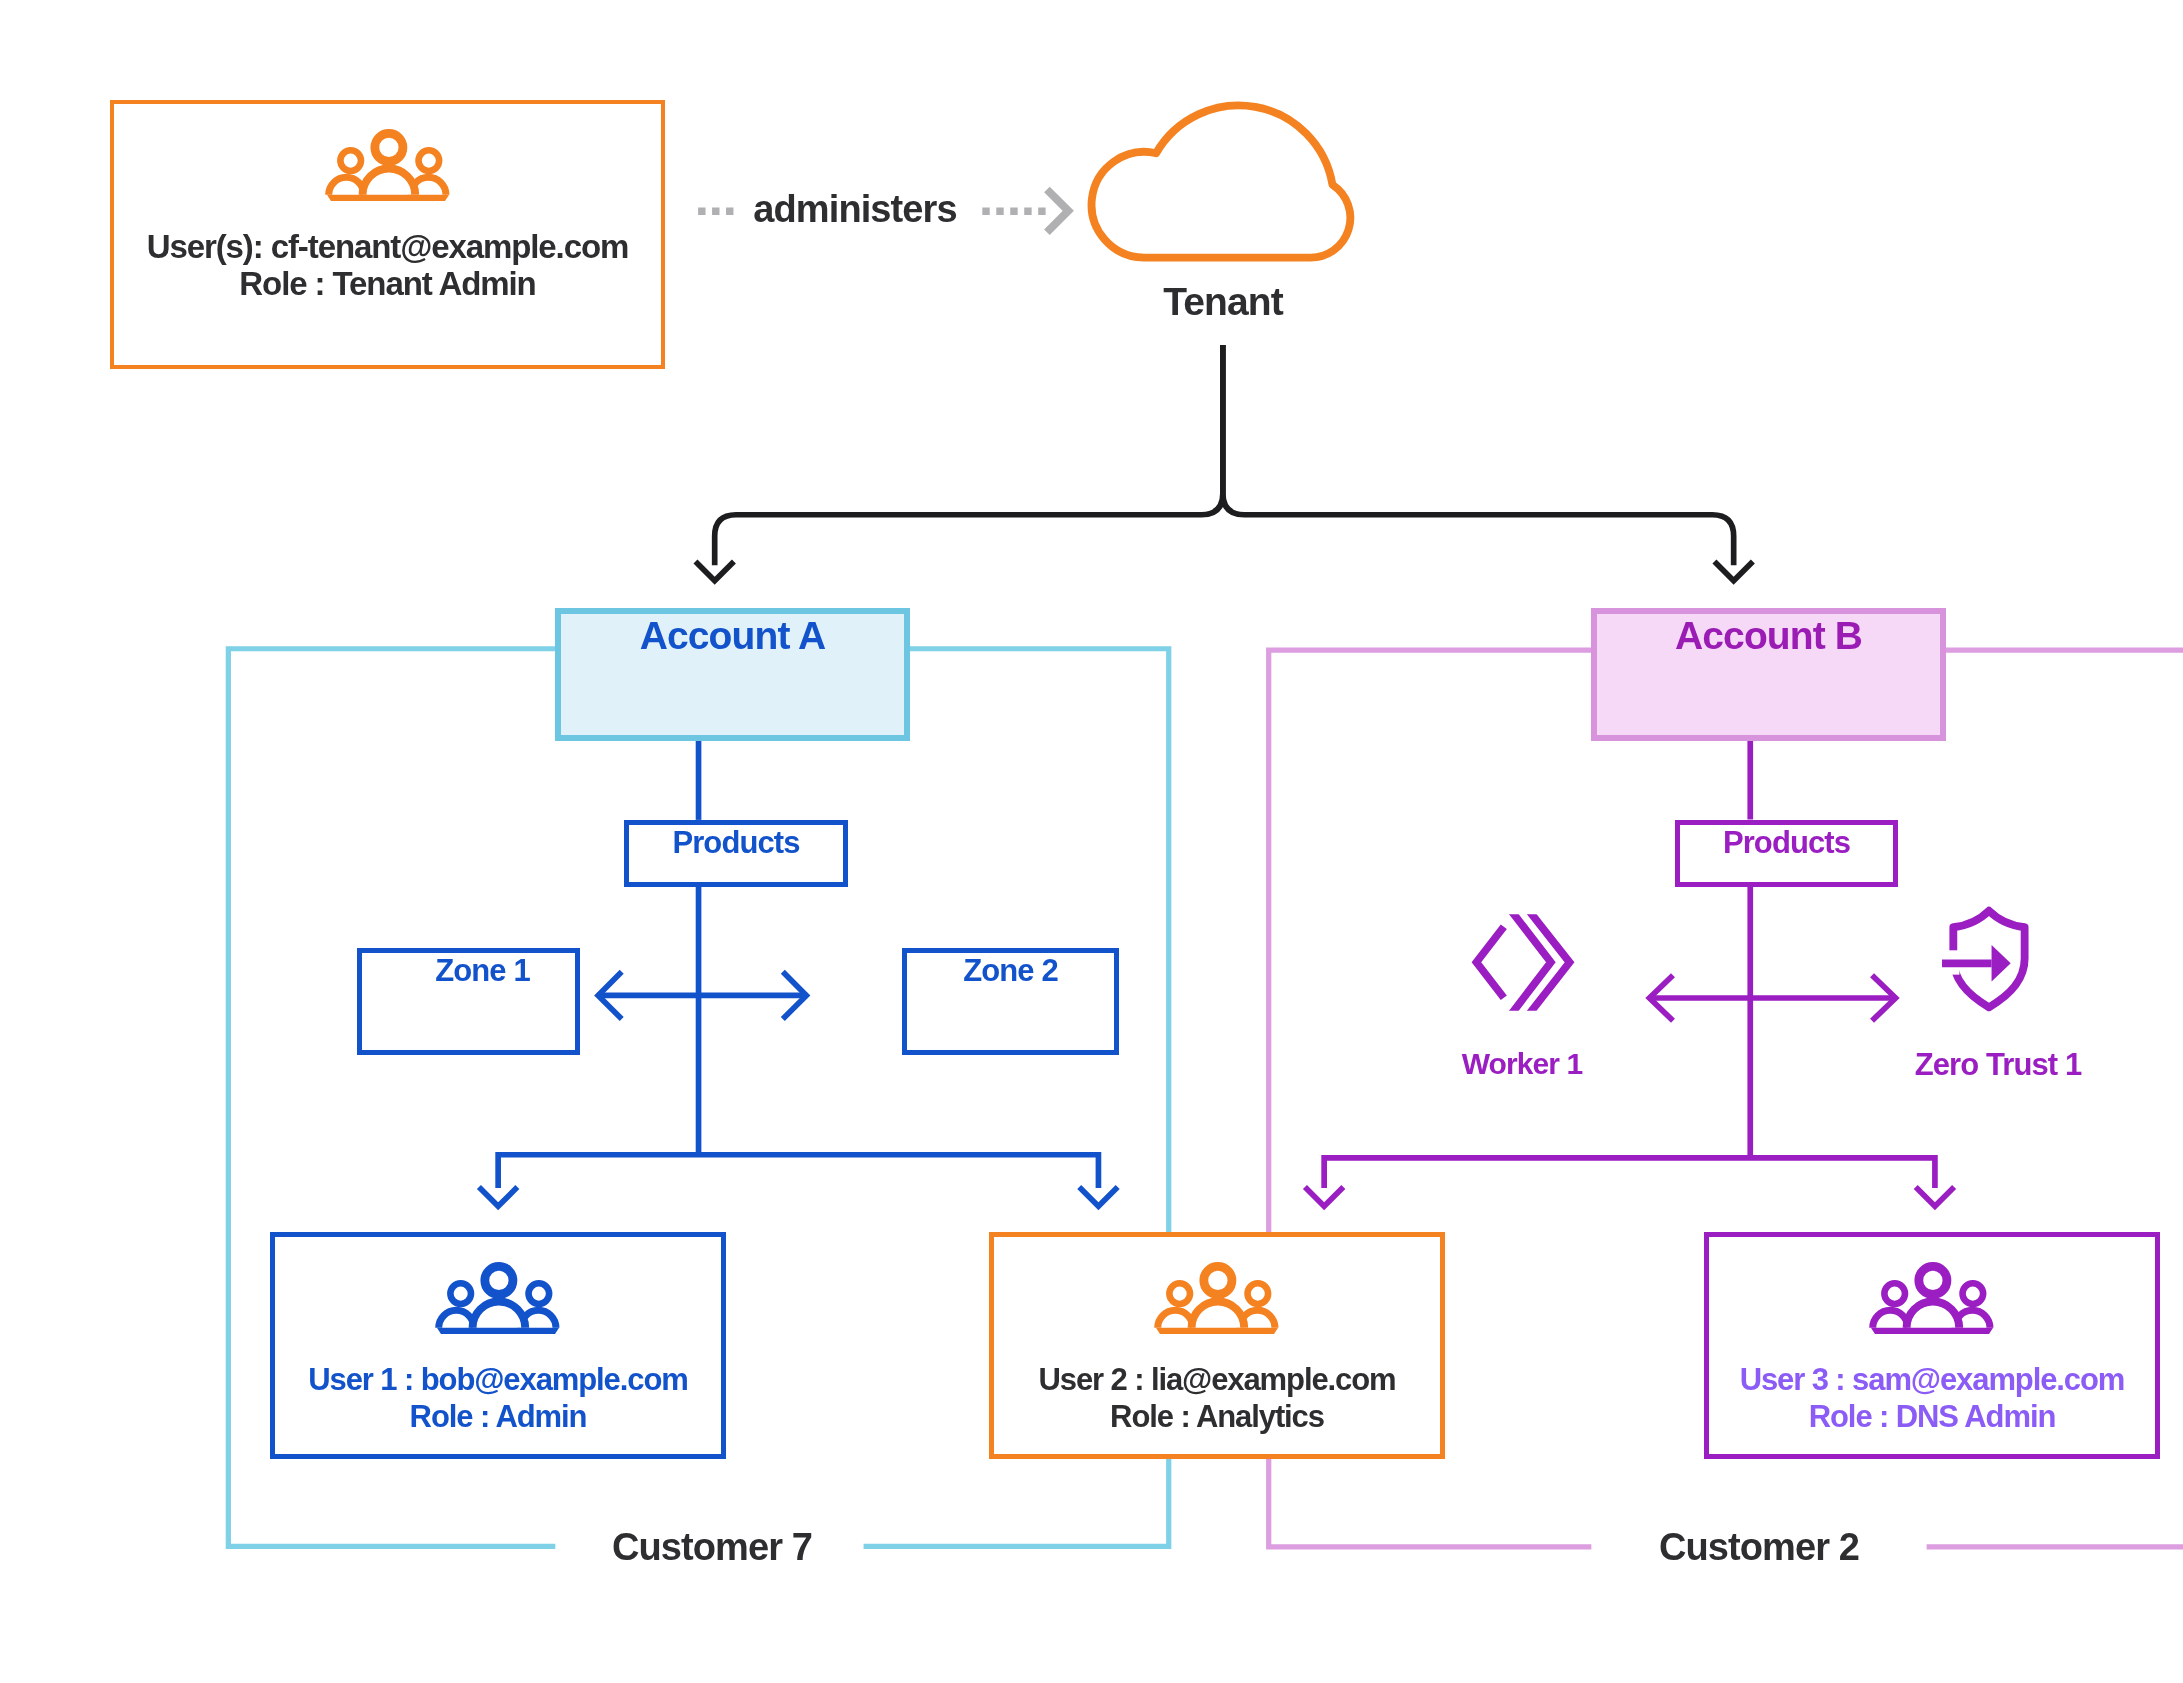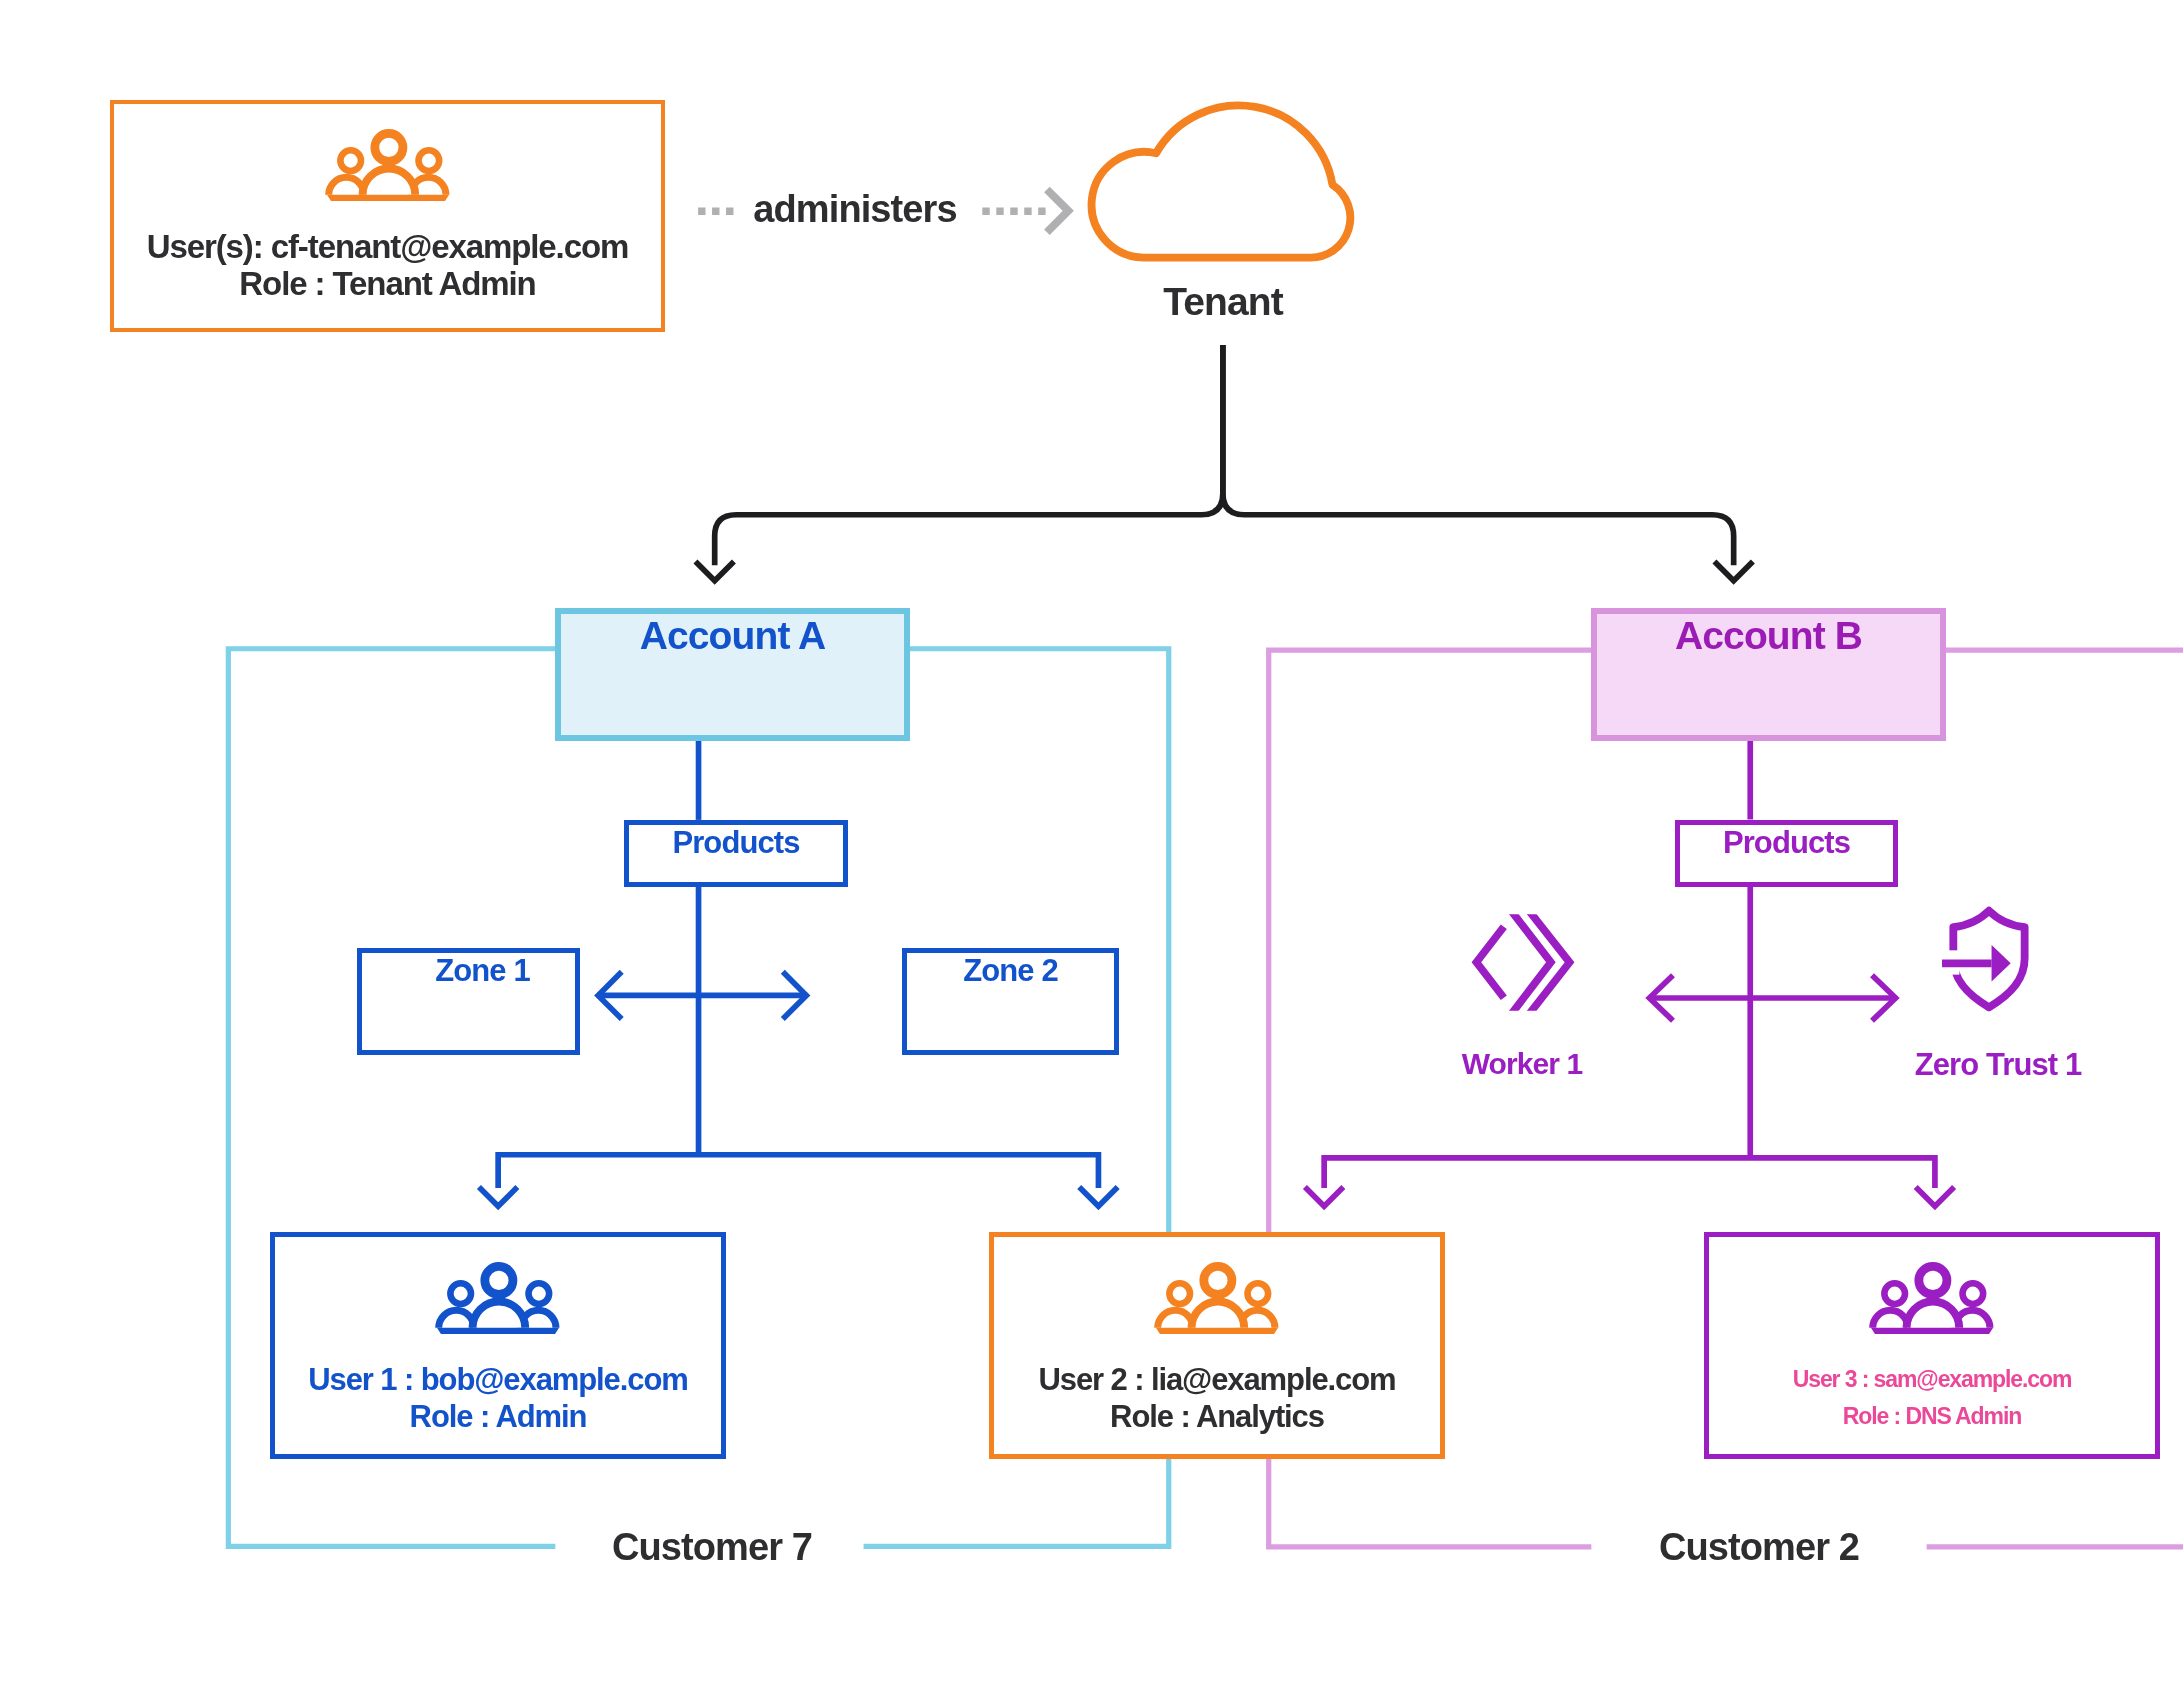--- a/index.html
+++ b/index.html
@@ -7,31 +7,31 @@
           font-family:"Liberation Sans","DejaVu Sans",sans-serif;}
   .wires{position:absolute;left:0;top:0;width:2437px;height:1683px;}
   .box{position:absolute;box-sizing:border-box;background:#ffffff;}
   .lbl{position:absolute;transform:translate(-50%,-50%);white-space:nowrap;font-weight:700;text-align:center;}
   .titlebox{display:flex;align-items:flex-start;justify-content:center;font-weight:700;text-align:center;margin-left:36px;}
   .entity{text-align:center;}
   .entity .icon{position:absolute;left:50%;transform:translateX(-50%);}
   .entity .l1,.entity .l2{position:absolute;left:0;right:0;line-height:37px;font-weight:700;white-space:nowrap;text-align:center;}
 
   
-  .tenant-admin{left:110px;top:100px;width:555px;height:232px;border:4.4px solid #f58220;color:#2e2e30;font-size:33px;letter-spacing:-1.1px;}
+  .tenant-admin{left:110px;top:100px;width:555px;height:269px;border:4.4px solid #f58220;color:#2e2e30;font-size:33px;letter-spacing:-1.1px;}
   .tenant-admin .icon{top:26px;}
   .account-a{left:519px;top:608px;width:355px;height:133px;border:6.1px solid #6cc6e1;background:#e0f1f9;color:#1253cb;font-size:39px;letter-spacing:-0.9px;}
   .account-b{left:1555px;top:608px;width:355px;height:133px;border:6.1px solid #d893dd;background:#f5d9f7;color:#9a1cb4;font-size:39px;letter-spacing:-0.9px;}
   .products-a{left:588px;top:820px;width:224px;height:67px;border:5.2px solid #1253cb;color:#1253cb;font-size:31px;letter-spacing:-0.9px;}
   .products-b{left:1639px;top:820px;width:223px;height:67px;border:5.2px solid #9a1ec1;color:#9a1ec1;font-size:31px;letter-spacing:-0.9px;}
   .zone-1{left:321px;top:948px;width:223px;height:107px;border:5.2px solid #1253cb;color:#1253cb;font-size:31px;letter-spacing:-0.9px;padding-left:28px;}
   .zone-2{left:866px;top:948px;width:217px;height:107px;border:5.2px solid #1253cb;color:#1253cb;font-size:31px;letter-spacing:-0.9px;}
   .user-1{left:270px;top:1232px;width:456px;height:227px;border:5.7px solid #1253cb;color:#1253cb;font-size:31px;letter-spacing:-1.1px;padding-left:12px;}
   .user-2{left:989px;top:1232px;width:456px;height:227px;border:5.7px solid #f58220;color:#2e2e30;font-size:31px;letter-spacing:-1.1px;}
-  .user-3{left:1704px;top:1232px;width:456px;height:227px;border:5.7px solid #9a1ec1;color:#ec4899;font-size:23px;letter-spacing:-1.1px;}
+  .user-3{left:1704px;top:1232px;width:456px;height:227px;border:5.7px solid #9a1ec1;color:#8b5cf6;font-size:31px;letter-spacing:-1.1px;}
   .entity .icon{top:25px;}
   .entity .l1{top:124px;}
   .entity .l2{top:161px;}
 
   .lbl-administers{left:855px;top:209px;font-size:38px;letter-spacing:-0.9px;color:#2e2e30;}
   .lbl-tenant{left:1223px;top:302px;font-size:39px;letter-spacing:-0.9px;color:#2e2e30;}
   .lbl-customer1{left:712px;top:1547px;font-size:38px;letter-spacing:-0.9px;color:#2e2e30;}
   .lbl-customer2{left:1759px;top:1547px;font-size:38px;letter-spacing:-0.9px;color:#2e2e30;}
   .lbl-worker{left:1522px;top:1064px;font-size:30px;letter-spacing:-0.9px;color:#9a1ec1;}
   .lbl-zerotrust{left:1998px;top:1065px;font-size:31px;letter-spacing:-0.9px;color:#9a1ec1;}

